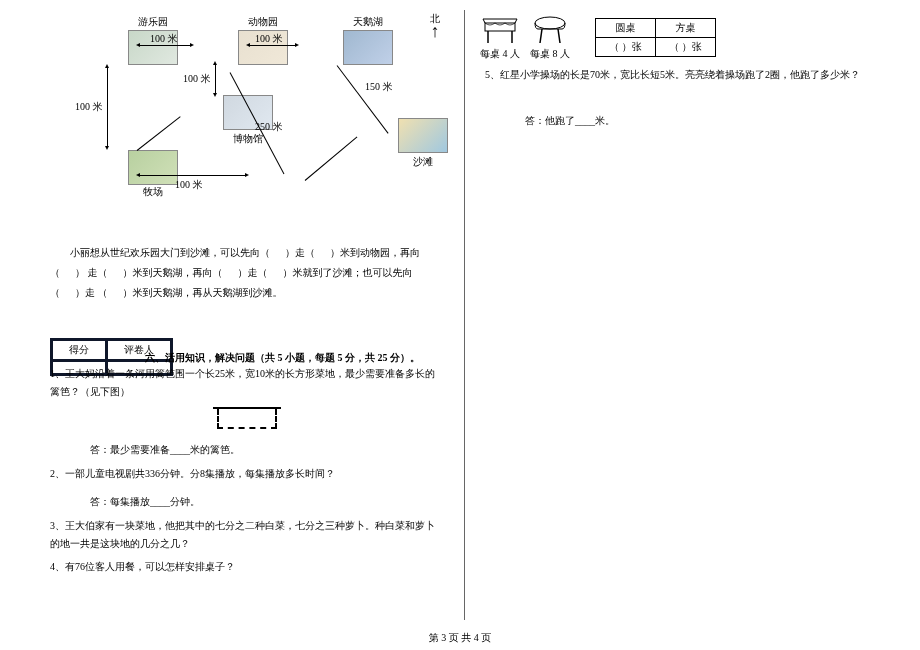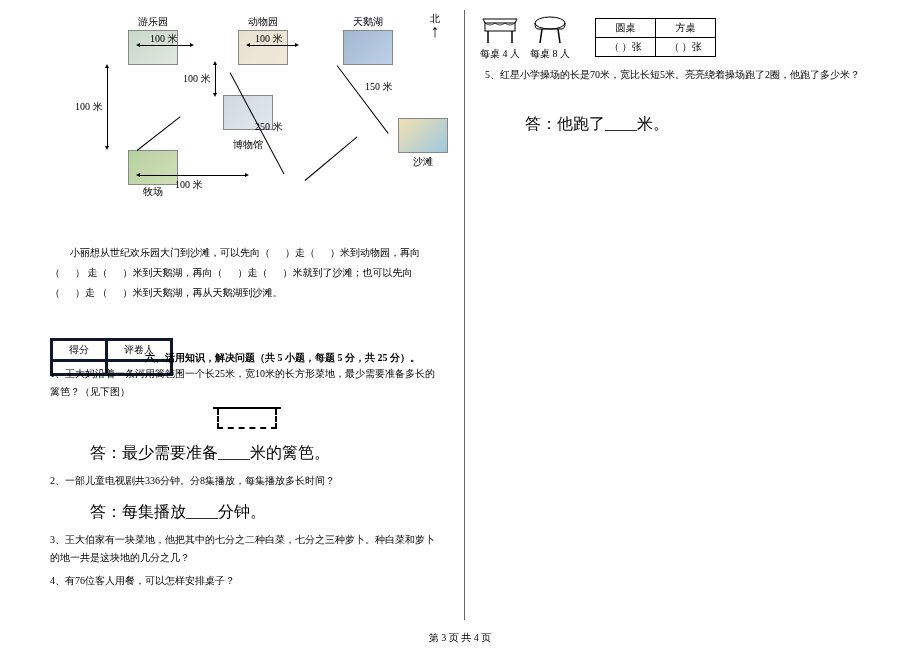--- a/index.html
+++ b/index.html
@@ -129,21 +129,21 @@
       margin-top: -30px;
       font-weight: bold;
     }
     .q {
       font-size: 10px;
       line-height: 18px;
       margin-bottom: 5px;
       padding: 0 5px;
     }
     .answer-line {
-      font-size: 16px;
+      font-size: 10px;
       margin-left: 45px;
       margin-top: 12px;
       margin-bottom: 8px;
     }
     .fence-diagram {
       text-align: center;
       margin: 8px 0;
     }
     .fence {
       display: inline-block;
@@ -232,21 +232,21 @@
 
       <div class="arrow-line h" style="left:195px;top:35px;width:45px;"></div>
       <div class="map-arrow" style="left:200px;top:22px;">100 米</div>
 
       <div class="spot" style="left:30px;top:140px;">
         <div class="spot-img farm"></div>
         <div class="spot-label">牧场</div>
       </div>
       <div class="spot" style="left:125px;top:85px;">
         <div class="spot-img museum"></div>
-        <div class="spot-label" style="margin-top:8px;">博物馆</div>
+        <div class="spot-label" style="margin-top:2px;">博物馆</div>
       </div>
       <div class="spot" style="left:300px;top:108px;">
         <div class="spot-img beach"></div>
         <div class="spot-label" style="margin-top:2px;">沙滩</div>
       </div>
 
       <div class="arrow-line v" style="left:52px;top:58px;height:78px;"></div>
       <div class="map-arrow" style="left:20px;top:90px;">100 米</div>
 
       <div class="arrow-line v" style="left:160px;top:55px;height:28px;"></div>

